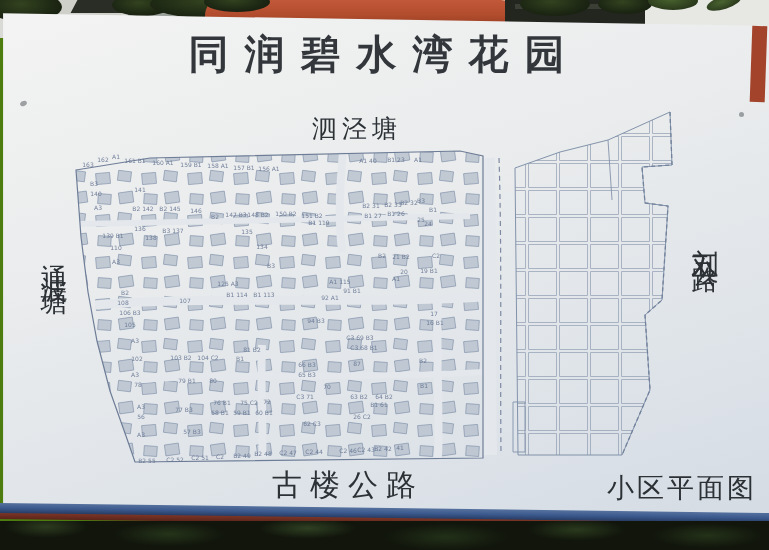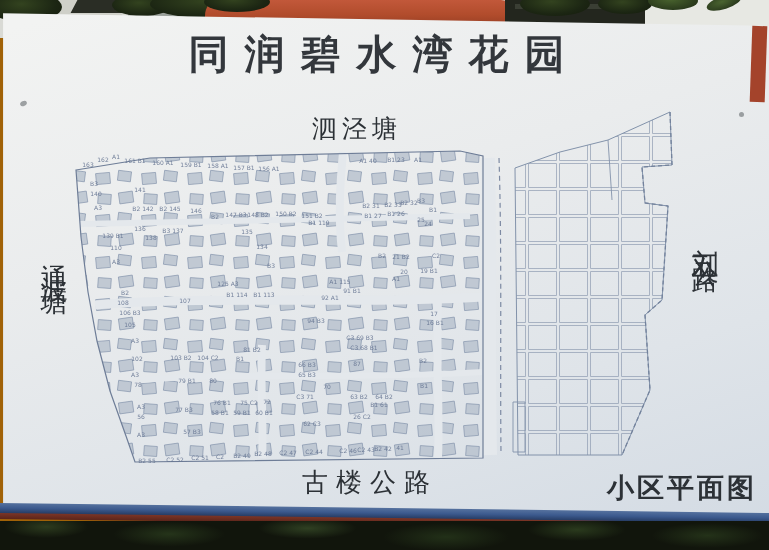--- a/index.html
+++ b/index.html
@@ -1,19 +1,19 @@
 <!DOCTYPE html>
 <html style="--title-text: #33373c; --label-text: #2c3136; --board: #e9ecee; --map-ink: #7b89a2; --house-fill: #b7c0cd; --rail-blue: #3c5a8e; --rail-red: #6c2d20; --wall-orange: #b14c2c; --foliage: #1c2613;"><head>
 <meta charset="utf-8">
 <style>
   html,body{margin:0;padding:0;background:#0d110a;}
   .stage{
     position:relative;width:769px;height:550px;overflow:hidden;
     font-family:"Liberation Sans","DejaVu Sans",sans-serif;
-    background:#a16207;
+    background:#4d7c0f;
   }
   
   .backdrop-top{position:absolute;left:0;top:0;width:769px;height:38px;background:#d9dad5;}
   .wall-left{position:absolute;left:42px;top:0;width:80px;height:22px;background:#cfd0c9;}
   .roof-left{position:absolute;left:74px;top:0;width:66px;height:13px;background:#2a2d25;transform:skewX(-28deg);}
   .bldg-mid{position:absolute;left:128px;top:0;width:84px;height:20px;background:#9aa09a;}
   .orange-wall{position:absolute;left:205px;top:0;width:312px;height:27px;
     background:linear-gradient(180deg,#c2583a 0%,#b14c2c 55%,#96３e24 100%);
     background:linear-gradient(180deg,#c2583a 0%,#b14c2c 55%,#963e24 100%);
     border-radius:12px 16px 0 0 / 16px 20px 0 0;}
@@ -31,22 +31,22 @@
   .speck{position:absolute;width:7px;height:5px;border-radius:50%;background:#5a5f63;opacity:.55;}
   .title{
     position:absolute;left:50%;top:27px;transform:translateX(-50%);
     font-size:40px;font-weight:bold;letter-spacing:16px;white-space:nowrap;
     color:var(--title-text,#33373c);
   }
   .map-label{position:absolute;font-weight:normal;color:var(--label-text,#2c3136);white-space:nowrap;}
   .label-north{top:112px;left:312px;font-size:25px;letter-spacing:5px;}
   .label-west{top:243px;left:36px;font-size:27px;letter-spacing:11px;writing-mode:vertical-rl;}
   .label-east{top:227px;left:687px;font-size:27px;letter-spacing:6px;writing-mode:vertical-rl;}
-  .label-south{top:465px;left:302px;font-size:26px;letter-spacing:8px;text-align:center;}
-  .caption{position:absolute;top:470px;left:607px;font-size:27px;font-weight:bold;letter-spacing:3px;color:var(--label-text,#2c3136);white-space:nowrap;}
+  .label-south{top:465px;left:272px;font-size:30px;letter-spacing:8px;text-align:center;}
+  .caption{position:absolute;top:470px;left:607px;font-size:27px;font-weight:normal;letter-spacing:3px;color:var(--label-text,#2c3136);white-space:nowrap;}
   
   .site-map{position:absolute;left:58px;top:98px;width:622px;height:372px;}
   .site-map path,.site-map rect,.site-map polyline{vector-effect:non-scaling-stroke;}
   #plot-labels text{font:6px "DejaVu Sans",sans-serif;fill:#66759２;fill:#667592;opacity:.9;text-anchor:middle;}
   
   .rail-blue{position:absolute;left:-4px;top:508px;width:780px;height:11px;z-index:2;
     background:linear-gradient(180deg,#55719e 0%,#3c5a8e 45%,#22365c 100%);transform:rotate(0.75deg);}
   .rail-red{position:absolute;left:-4px;top:518px;width:780px;height:6px;z-index:2;
     background:linear-gradient(180deg,#7c3526,#5b241a);transform:rotate(0.75deg);}
   .ground{position:absolute;left:0;top:521px;width:769px;height:29px;z-index:3;

